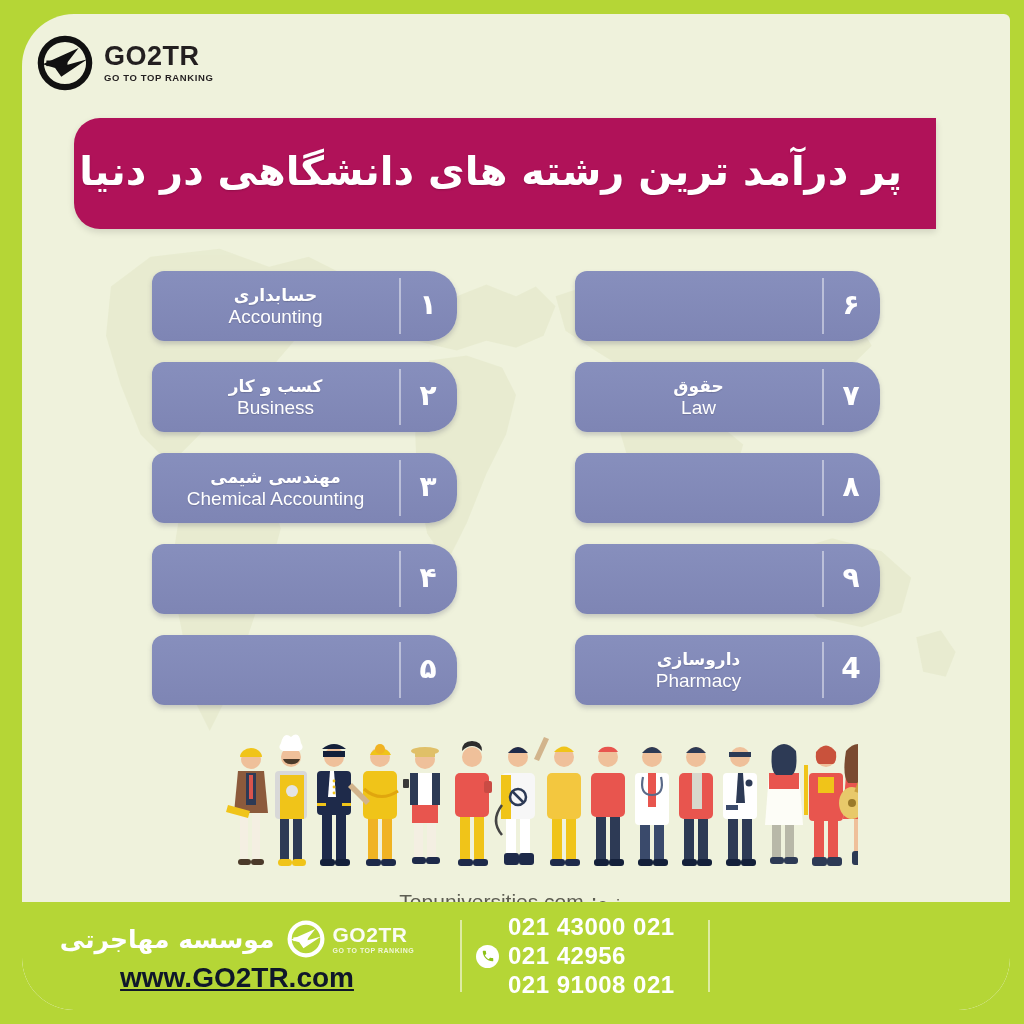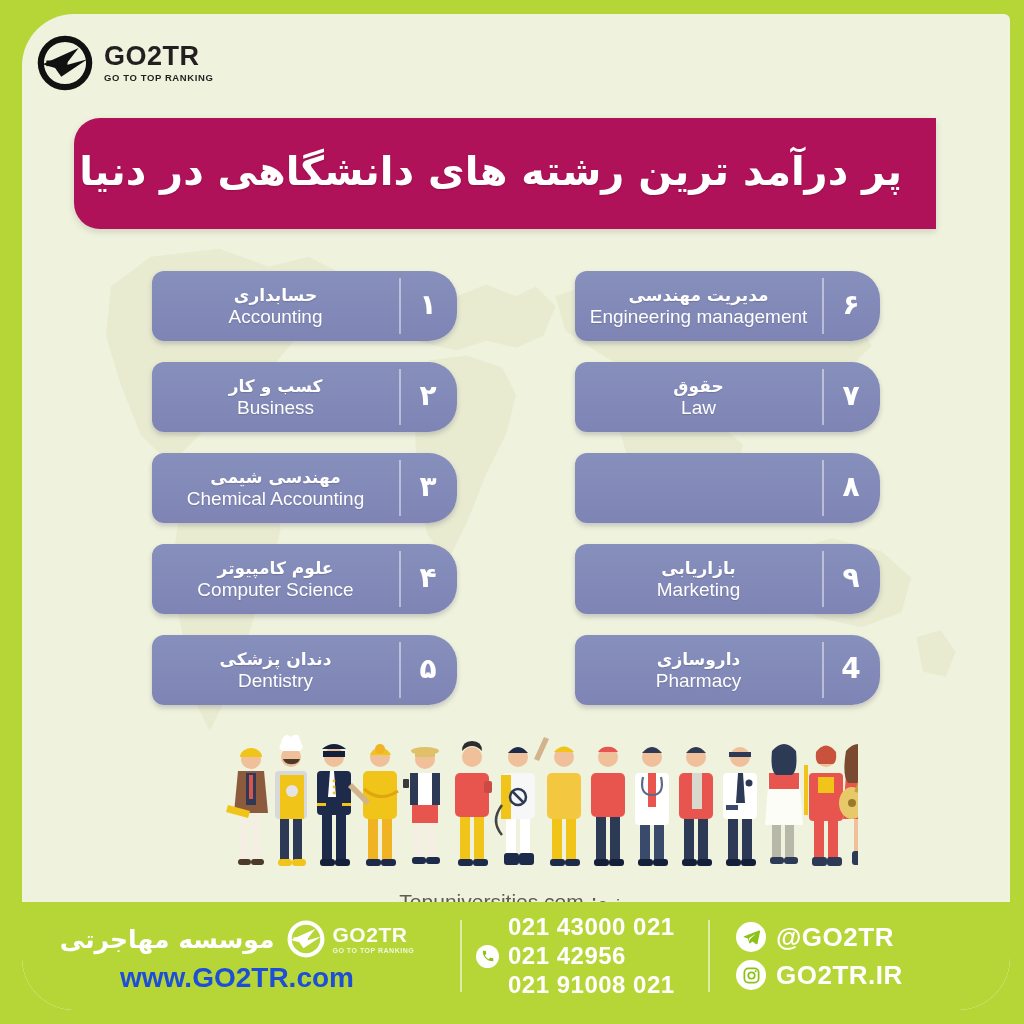--- a/index.html
+++ b/index.html
@@ -140,22 +140,23 @@
   .foot-word .brand{
     font-size:21px;font-weight:700;color:#ffffff;letter-spacing:.5px;
     font-family:"Liberation Sans",sans-serif;opacity:.95;
   }
   .foot-word .tag{
     font-size:7px;font-weight:700;color:#ffffff;letter-spacing:.5px;
     margin-top:2px;text-align:center;opacity:.8;
     font-family:"Liberation Sans",sans-serif;
   }
   .foot-site{
-    color:#1d4ed8;font-size:28px;font-weight:700;direction:ltr;margin-top:2px;
+    color:#0f172a;font-size:28px;font-weight:700;direction:ltr;margin-top:2px;
     font-family:"Liberation Sans",sans-serif;
+    text-decoration:underline;
   }
   .divider{
     width:2px;height:72px;background:rgba(255,255,255,.55);flex:none;
   }
   .foot-phones{
     flex:none;width:232px;
     display:flex;flex-direction:row;align-items:center;gap:9px;
     direction:ltr;padding-left:14px;
   }
   .phone-icon{
@@ -241,58 +242,42 @@
         </div>
         <div class="card">
           <span class="num">۳</span>
           <span class="labels">
             <span class="fa">مهندسی شیمی</span>
             <span class="en">Chemical Accounting</span>
           </span>
         </div>
         <div class="card">
           <span class="num">۴</span>
-          <span class="labels">
-            <span class="fa">علوم کامپیوتر</span>
-            <span class="en">Computer Science</span>
-          </span>
         </div>
         <div class="card">
           <span class="num">۵</span>
-          <span class="labels">
-            <span class="fa">دندان پزشکی</span>
-            <span class="en">Dentistry</span>
-          </span>
         </div>
       </div>
 
       <div class="col">
         <div class="card">
           <span class="num">۶</span>
-          <span class="labels">
-            <span class="fa">مدیریت مهندسی</span>
-            <span class="en">Engineering management</span>
-          </span>
         </div>
         <div class="card">
           <span class="num">۷</span>
           <span class="labels">
             <span class="fa">حقوق</span>
             <span class="en">Law</span>
           </span>
         </div>
         <div class="card">
           <span class="num">۸</span>
         </div>
         <div class="card">
           <span class="num">۹</span>
-          <span class="labels">
-            <span class="fa">بازاریابی</span>
-            <span class="en">Marketing</span>
-          </span>
         </div>
         <div class="card">
           <span class="num">4</span>
           <span class="labels">
             <span class="fa">داروسازی</span>
             <span class="en">Pharmacy</span>
           </span>
         </div>
       </div>
 
@@ -529,37 +514,17 @@
         </span>
         <span class="phone-list">
           <span>021 43000 021</span>
           <span>021 42956</span>
           <span>021 91008 021</span>
         </span>
       </div>
 
       <div class="divider"></div>
 
-      <div class="foot-social">
-        <div class="social-row">
-          <span class="social-icon">
-            <svg viewBox="0 0 24 24" aria-hidden="true">
-              <path d="M21.5 3.3 2.9 10.5c-1.1.4-1.1 1.1-.2 1.3l4.7 1.5 1.8 5.5c.2.6.4.8.8.8.4 0 .6-.2.9-.5l2.3-2.2 4.7 3.5c.9.5 1.5.2 1.7-.8l3.1-14.6c.3-1.2-.5-1.8-1.2-1.7zM8.6 13.1 17.9 7l-7.6 6.9-.3 3.1-1.4-3.9z" fill="#8cc117"></path>
-            </svg>
-          </span>
-          <span>@GO2TR</span>
-        </div>
-        <div class="social-row">
-          <span class="social-icon">
-            <svg viewBox="0 0 24 24" aria-hidden="true">
-              <rect x="3" y="3" width="18" height="18" rx="5.2" fill="none" stroke="#8cc117" stroke-width="2.2"></rect>
-              <circle cx="12" cy="12" r="4.1" fill="none" stroke="#8cc117" stroke-width="2.2"></circle>
-              <circle cx="17.3" cy="6.7" r="1.3" fill="#8cc117"></circle>
-            </svg>
-          </span>
-          <span>GO2TR.IR</span>
-        </div>
-      </div>
 
     </div>
 
   </div>
 </div>
 
 </body></html>

